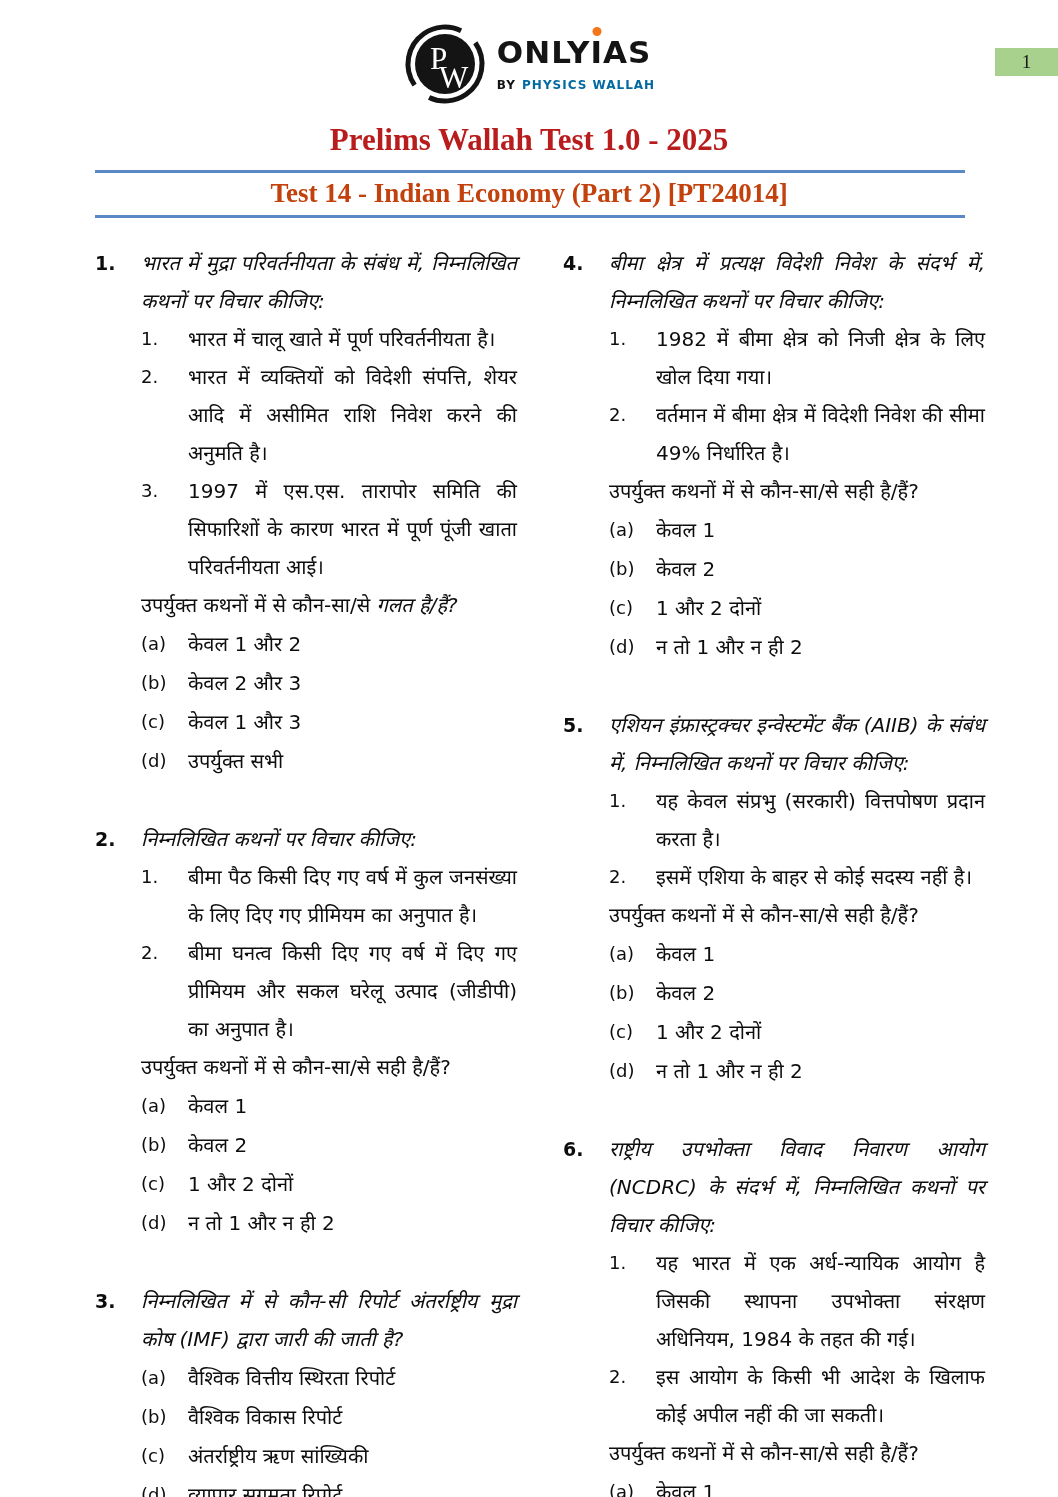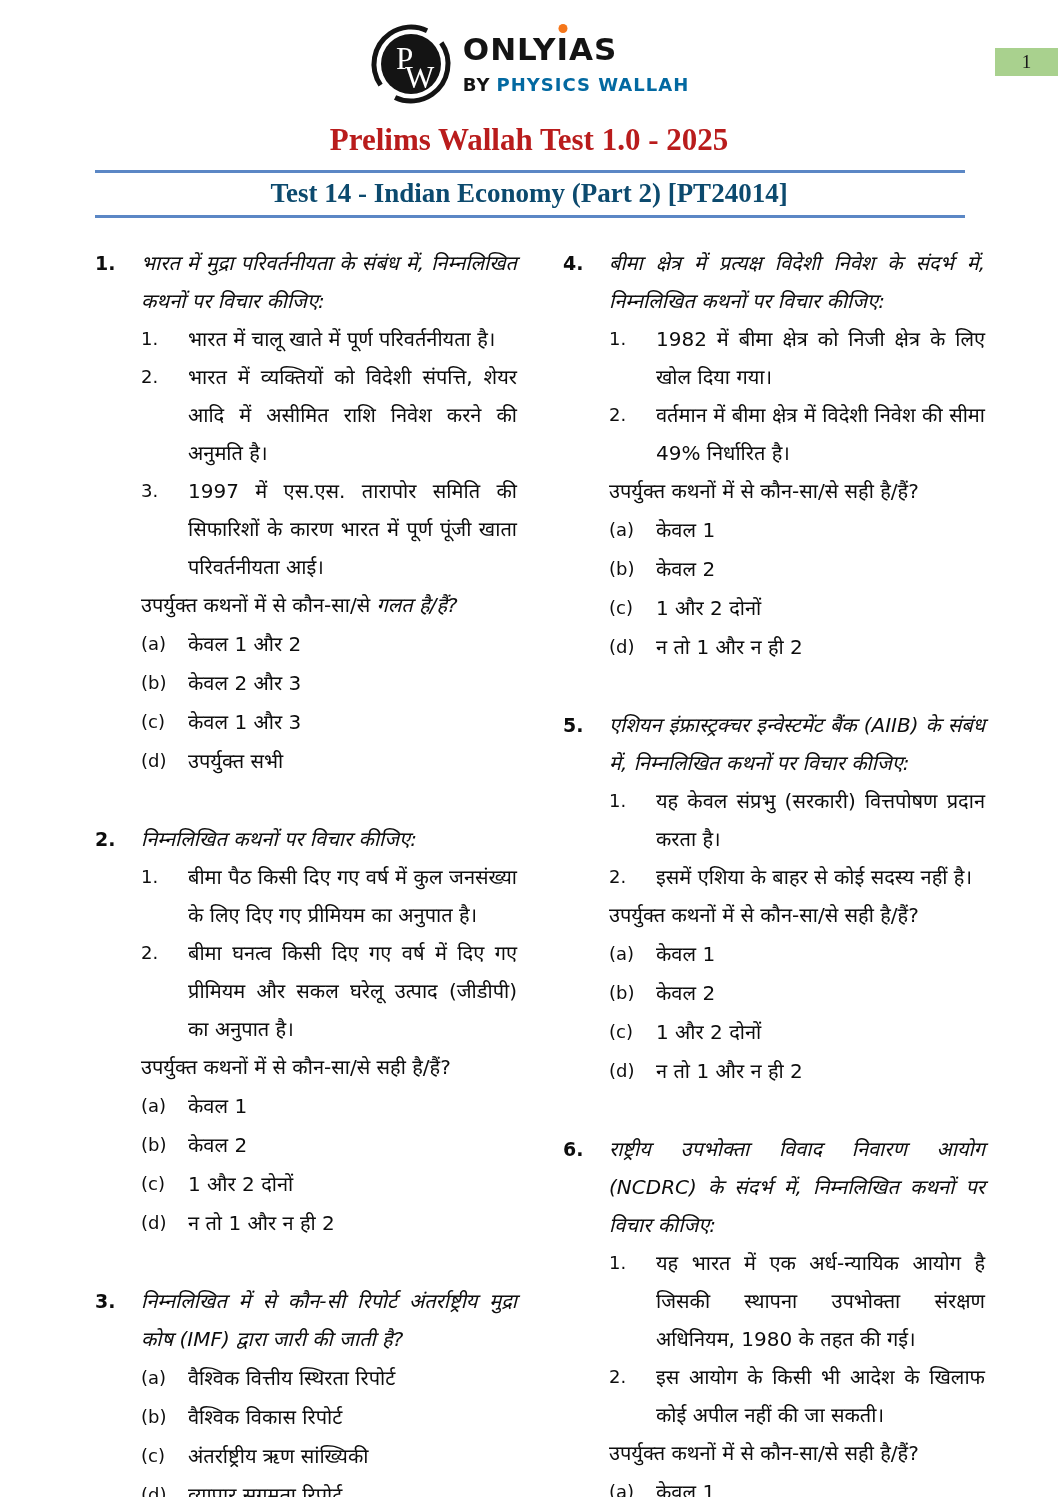--- a/index.html
+++ b/index.html
@@ -60,21 +60,21 @@
     transform: translateX(-50%);
     width: 9px;
     height: 9px;
     border-radius: 50%;
     background: #f5761a;
   }
   .tagline {
     display: flex;
     gap: 6px;
     font-weight: 800;
-    font-size: 18px;
+    font-size: 12px;
     letter-spacing: 1px;
     margin-top: 9px;
   }
   .tag-by { color: #141414; }
   .tag-pw { color: #0369a1; }
 
   .title {
     text-align: center;
     font-family: "Liberation Serif", serif;
     font-weight: bold;
@@ -87,21 +87,21 @@
     height: 3px;
     background: #5b87c5;
     margin-left: 95px;
     margin-right: 93px;
   }
   .subtitle {
     text-align: center;
     font-family: "Liberation Serif", serif;
     font-weight: bold;
     font-size: 27px;
-    color: #0c4a6e;
+    color: #c2410c;
     padding: 5px 0 6px 0;
   }
 
   
   .columns {
     display: flex;
     gap: 46px;
     padding: 26px 73px 40px 95px;
   }
   .column { flex: 1; min-width: 0; }
@@ -312,21 +312,21 @@
               <div class="opt-text">न तो 1 और न ही 2</div>
             </div>
           </div>
         </div>
         <div class="question">
           <div class="qnum">6.</div>
           <div class="qbody">
             <div class="qintro">राष्ट्रीय उपभोक्ता विवाद निवारण आयोग (NCDRC) के संदर्भ में, निम्नलिखित कथनों पर विचार कीजिए:</div>
             <div class="stmt">
               <div class="stmt-num">1.</div>
-              <div class="stmt-text">यह भारत में एक अर्ध-न्यायिक आयोग है जिसकी स्थापना उपभोक्ता संरक्षण अधिनियम, 1980 के तहत की गई।</div>
+              <div class="stmt-text">यह भारत में एक अर्ध-न्यायिक आयोग है जिसकी स्थापना उपभोक्ता संरक्षण अधिनियम, 1984 के तहत की गई।</div>
             </div>
             <div class="stmt">
               <div class="stmt-num">2.</div>
               <div class="stmt-text">इस आयोग के किसी भी आदेश के खिलाफ कोई अपील नहीं की जा सकती।</div>
             </div>
             <div class="qclosing"><span>उपर्युक्त कथनों में से कौन-सा/से सही है/हैं?</span></div>
             <div class="option">
               <div class="opt-label">(a)</div>
               <div class="opt-text">केवल 1</div>
             </div>

